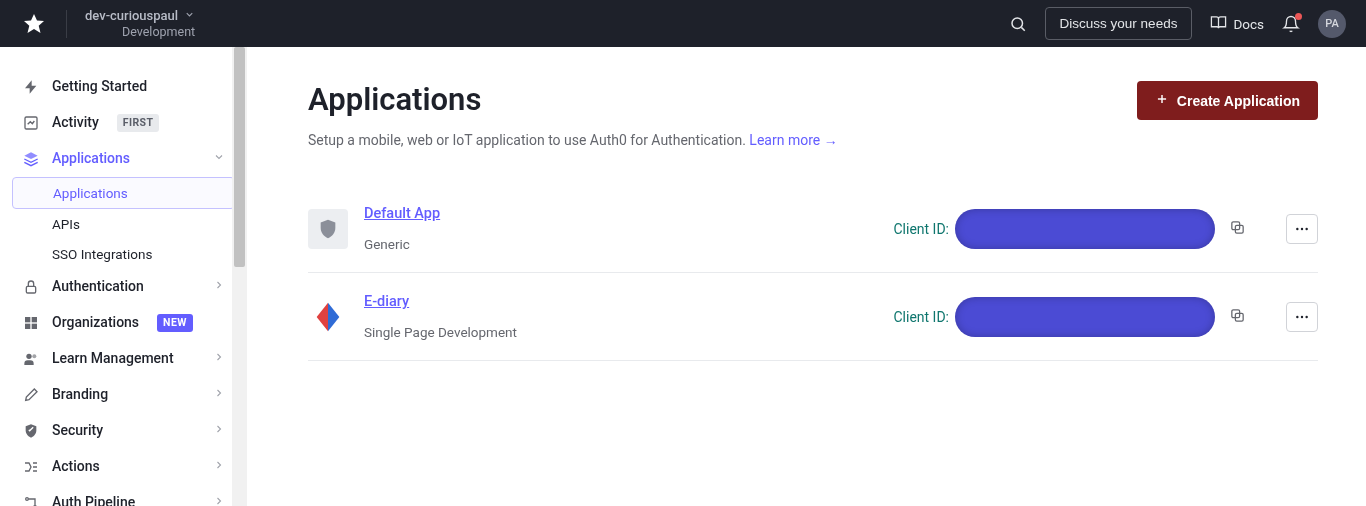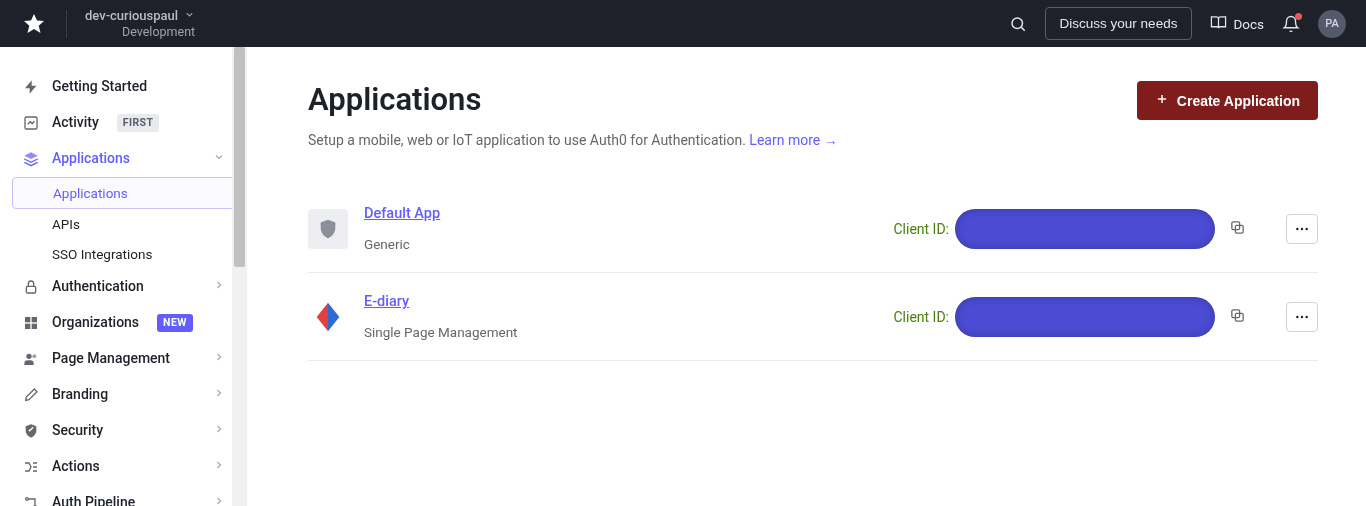--- a/index.html
+++ b/index.html
@@ -44,21 +44,21 @@
   .page-sub a { color: #635dff; text-decoration: none; margin-top: 8px; }
 
   .app-list { }
   .app-row { display: flex; align-items: center; padding: 20px 0; border-bottom: 1px solid #e8eaed;}
   .app-row:first-child { border-top: 1px solid transparent;}
   .app-logo { width: 40px; height: 40px; border-radius: 4px; display:flex; align-items:center; justify-content:center; margin-right: 16px;}
   .app-logo.default { background:#eceef1; color:#8b8f99;}
   .app-info { display:flex; flex-direction:column;}
   .app-name { color: #635dff; font-size: 14.5px; font-weight:500;}
   .app-type { color: #65676e; font-size: 13.5px; margin-top:14px;}
-  .client-col { margin-left: auto; display:flex; align-items:center; gap:6px; font-size:14px; color:#4d7c0f; min-width:340px;}
+  .client-col { margin-left: auto; display:flex; align-items:center; gap:6px; font-size:14px; color:#0f766e; min-width:340px;}
   .redacted { width: 260px; height: 40px; background: #4b4bd4; border-radius: 20px; box-shadow: inset 0 0 8px rgba(0,0,0,0.25);}
   .copy-btn { margin-left: 8px; color:#65676e; cursor:pointer; }
   .row-actions { margin-left: 40px;}
   .kebab-btn { width: 32px; height: 30px; border:1px solid #d1d3d8; border-radius:4px; background:#fff; display:flex; align-items:center; justify-content:center; cursor:pointer; color:#1e212a;}
 </style>
 </head>
 <body>
 
 <div class="topbar">
   <div class="logo">
@@ -168,21 +168,21 @@
           <span class="badge-new">NEW</span>
         </div>
         <div class="nav-item expandable">
           <span class="nav-icon">
             <svg width="16" height="16" viewBox="0 0 24 24" fill="currentColor">
               <circle cx="9" cy="8" r="4"></circle>
               <path d="M2 21v-2a5 5 0 0 1 5-5h4a5 5 0 0 1 5 5v2"></path>
               <circle cx="17" cy="8" r="3" opacity="0.6"></circle>
             </svg>
           </span>
-          <span>Page Management</span>
+          <span>Learn Management</span>
           <span class="nav-chev"><svg width="12" height="12" viewBox="0 0 24 24" fill="none" stroke="currentColor" stroke-width="2.2">
               <polyline points="9 18 15 12 9 6"></polyline>
             </svg></span>
         </div>
         <div class="nav-item expandable">
           <span class="nav-icon">
             <svg width="16" height="16" viewBox="0 0 24 24" fill="none" stroke="currentColor" stroke-width="2">
               <path d="M17 3l4 4L9 19l-5 1 1-5z"></path>
             </svg>
           </span>
@@ -280,21 +280,21 @@
         </div>
         <div class="app-row">
           <div class="app-logo">
             <svg width="34" height="34" viewBox="0 0 24 24">
               <path fill="#e0413f" d="M12 2l-8 10 8 10z"></path>
               <path fill="#2f6bd6" d="M12 2l8 10-8 10z"></path>
             </svg>
           </div>
           <div class="app-info">
             <a href="#" class="app-name">E-diary</a>
-            <span class="app-type">Single Page Management</span>
+            <span class="app-type">Single Page Development</span>
           </div>
           <div class="client-col">
             <span>Client ID:</span>
             <div class="redacted"></div>
             <span class="copy-btn"><svg width="17" height="17" viewBox="0 0 24 24" fill="none" stroke="currentColor" stroke-width="1.8">
                 <rect x="9" y="9" width="11" height="11" rx="2"></rect>
                 <rect x="4" y="4" width="11" height="11" rx="2"></rect>
               </svg></span>
           </div>
           <div class="row-actions">

